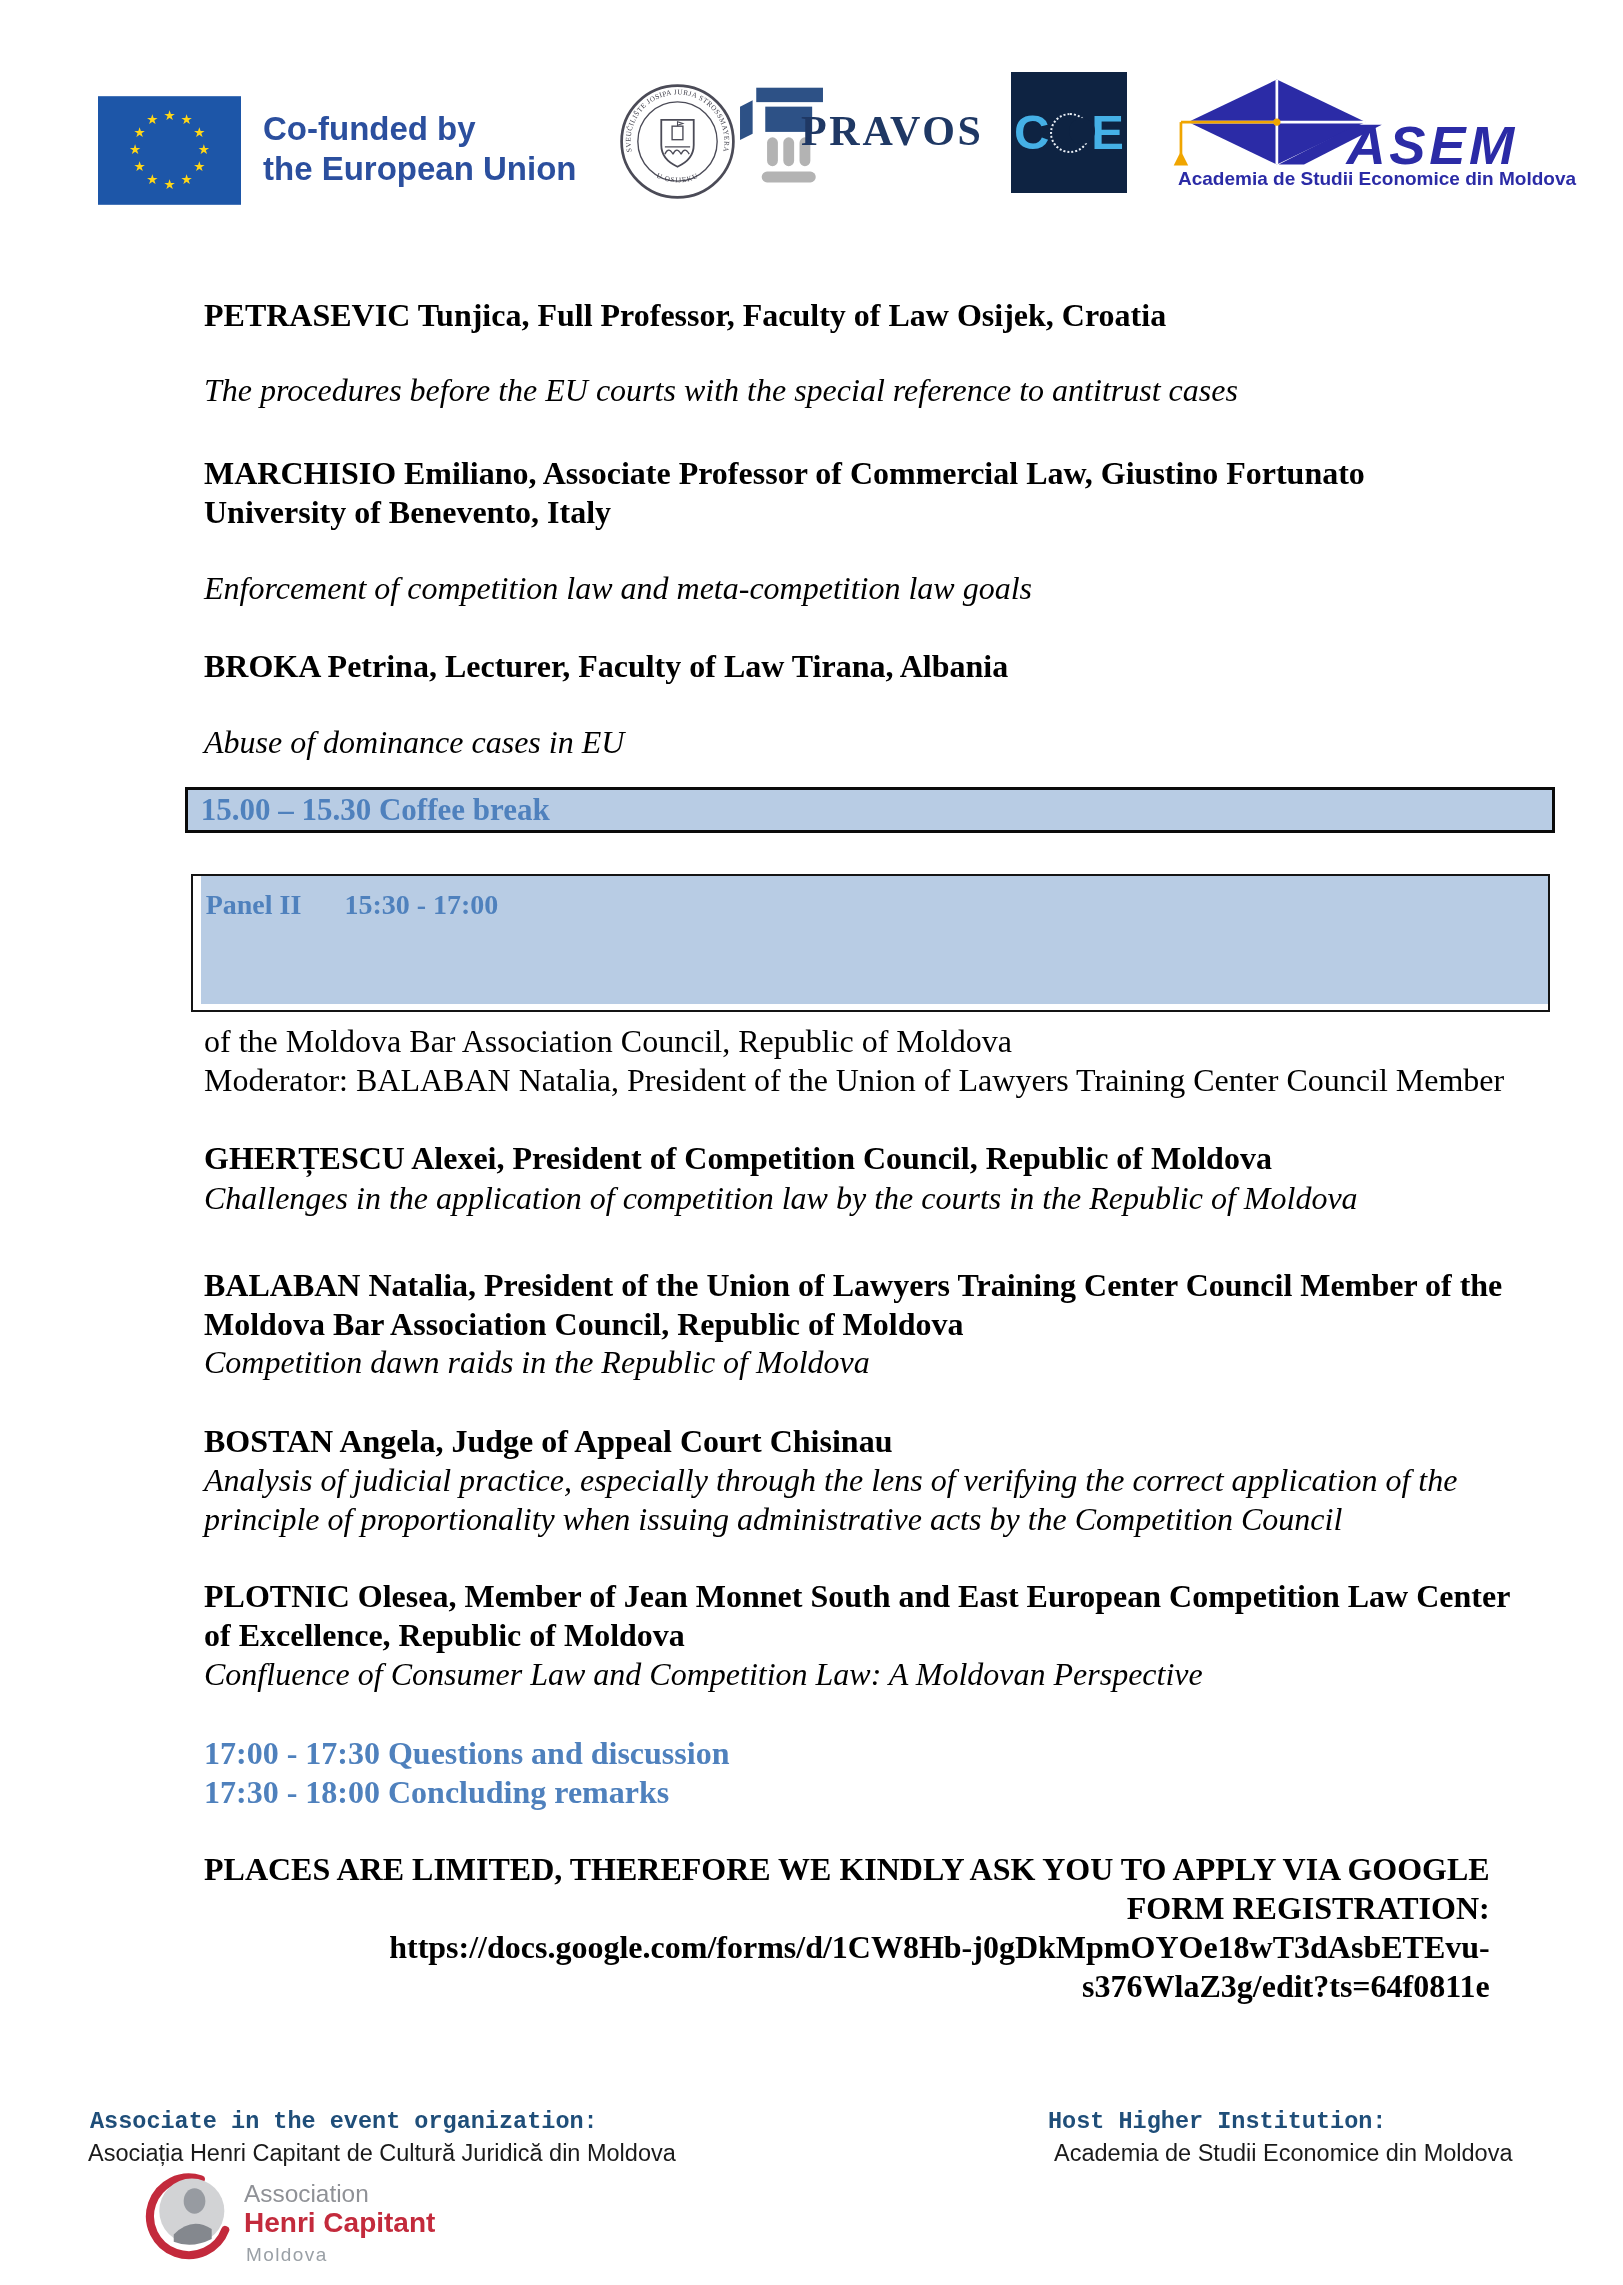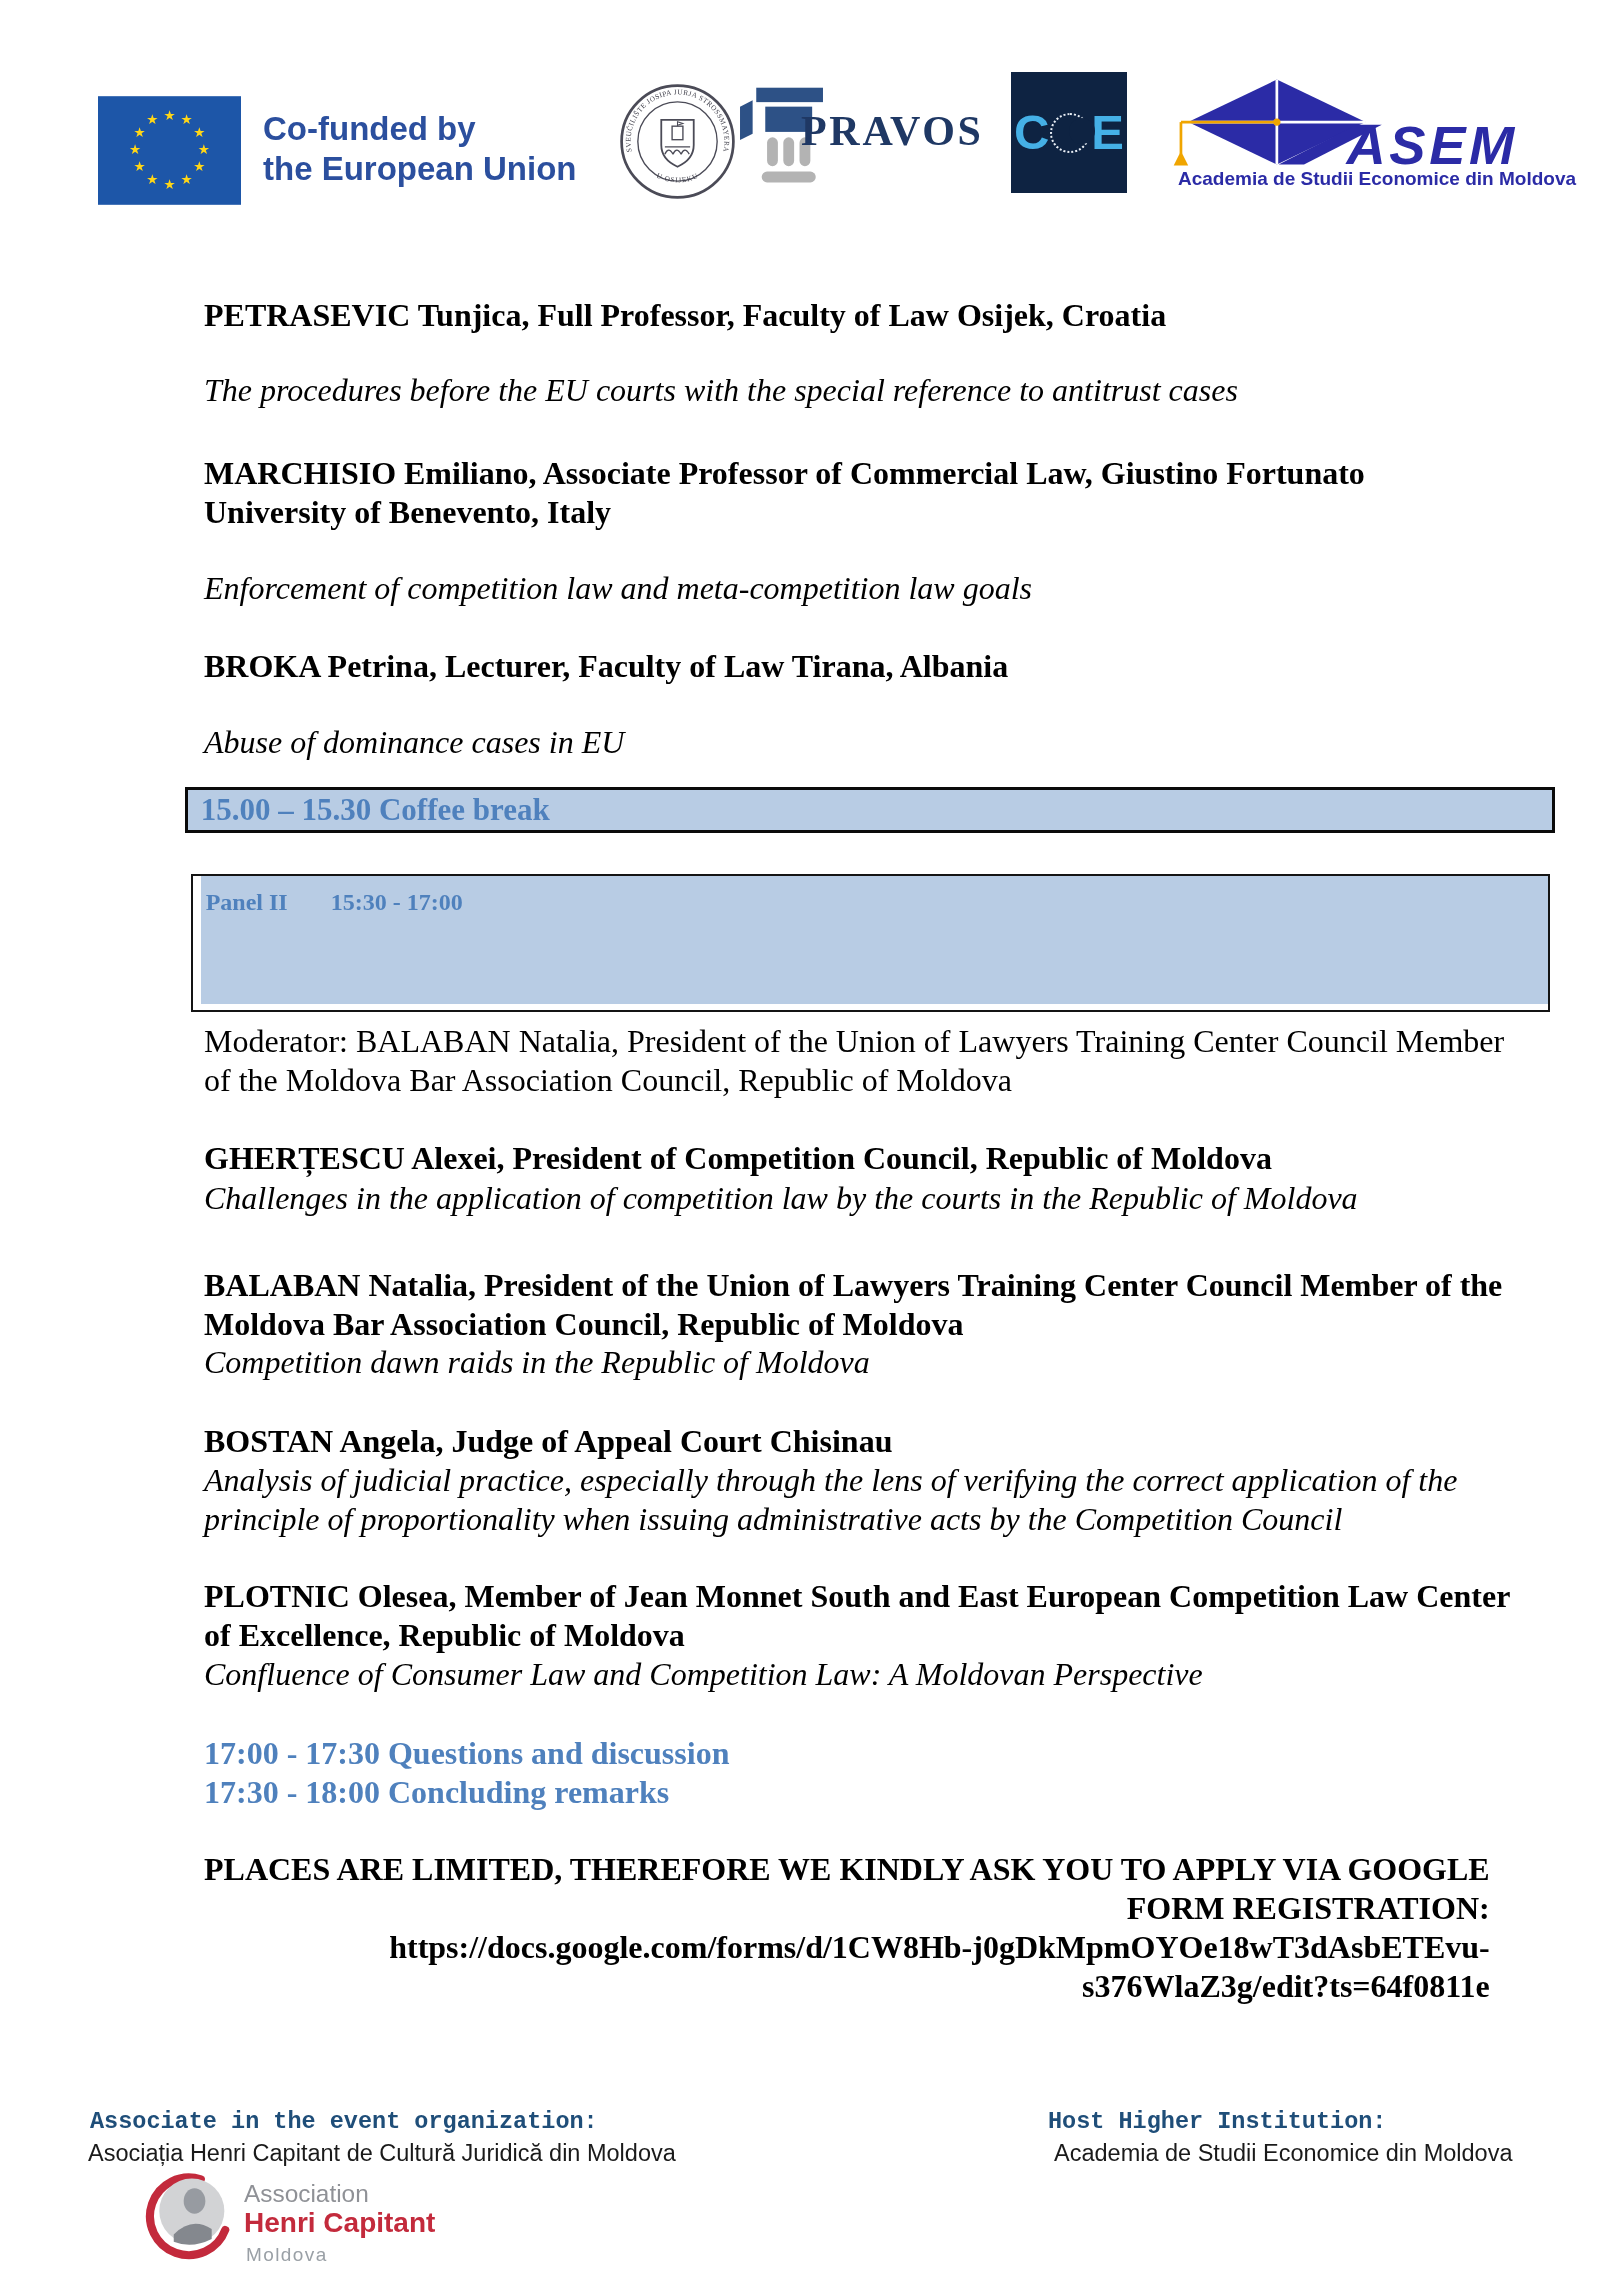--- a/index.html
+++ b/index.html
@@ -28,21 +28,21 @@
   }
 
   
   .panel {
     left:191px; top:874px; width:1355px; height:134px;
     border:2.7px solid #141414; background:#ffffff;
   }
   .panel-fill { position:absolute; left:8.1px; right:0; top:0; bottom:6.3px; background:#b8cce4; }
   .panel-head {
     position:absolute; left:12.7px; top:12.7px;
-    color:#4f81bd; font-weight:bold; font-size:24px; white-space:nowrap;
+    color:#4f81bd; font-weight:bold; font-size:28px; white-space:nowrap;
   }
   .panel-time { margin-left:43px; }
   .panel-sub {
     position:absolute; left:9px; top:83px;
     color:#0a0a0a; font-weight:bold; font-size:32px; white-space:nowrap;
   }
 
   
   .eu-logo { left:98px; top:96px; display:flex; gap:22px; }
   .eu-text {
@@ -196,22 +196,22 @@
   </div>
 
   <div class="abs panel">
     <div class="panel-fill"></div>
     <div class="panel-head">
       <span>Panel II</span><span class="panel-time">15:30 - 17:00</span>
     </div>
   </div>
 
   <p class="abs txt moderator" style="top:1022px">
+    <span class="ln">of the Moldova Bar Association Council, Republic of Moldova</span>
     <span class="ln">Moderator: BALABAN Natalia, President of the Union of Lawyers Training Center Council Member</span>
-    <span class="ln">of the Moldova Bar Association Council, Republic of Moldova</span>
   </p>
 
   <p class="abs txt speaker" style="top:1139px">
     <span class="ln">GHERȚESCU Alexei, President of Competition Council, Republic of Moldova</span>
   </p>
   <p class="abs txt talk" style="top:1179px">
     <span class="ln">Challenges in the application of competition law by the courts in the Republic of Moldova</span>
   </p>
 
   <p class="abs txt speaker" style="top:1266px">

